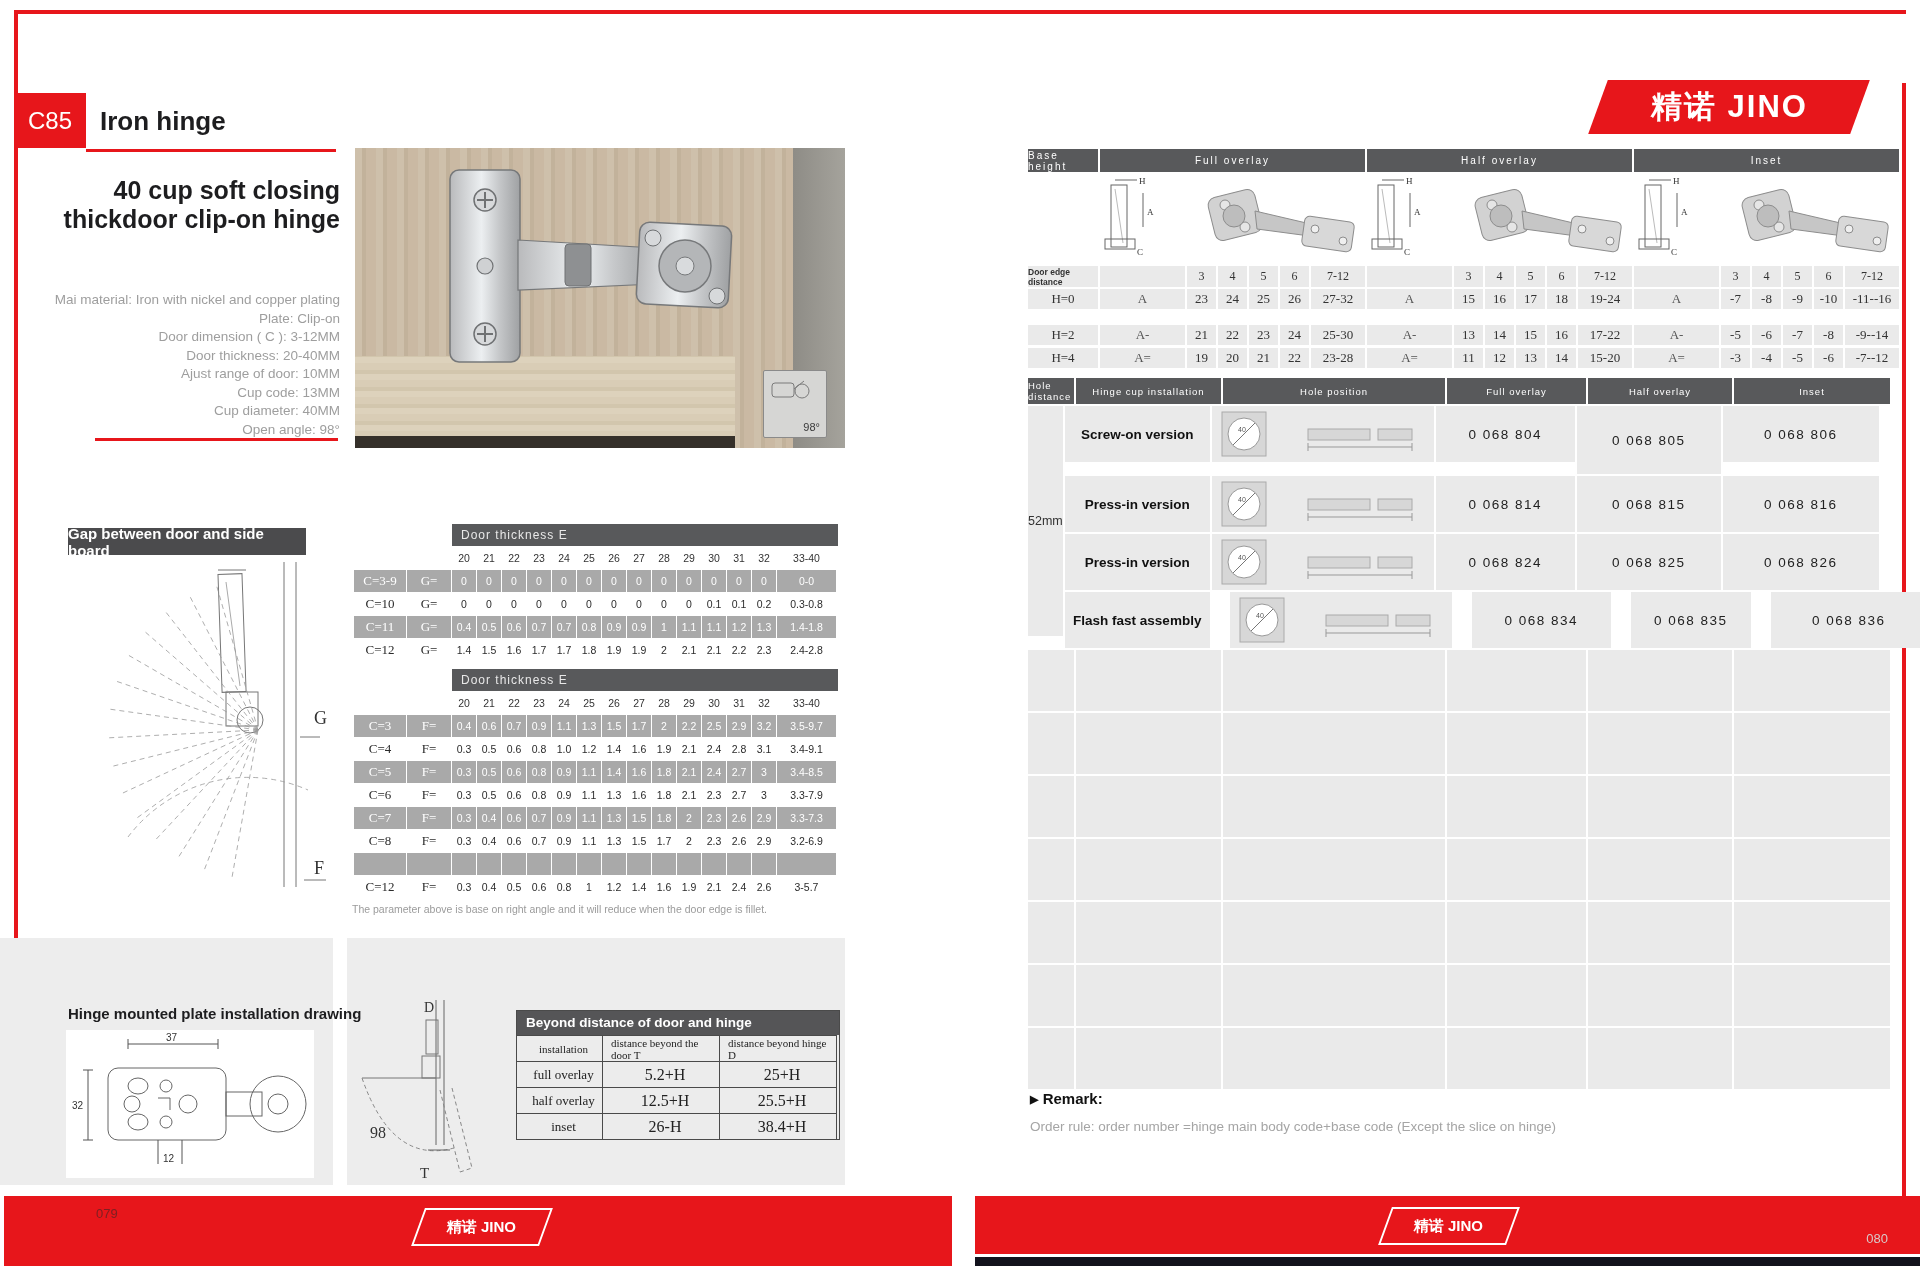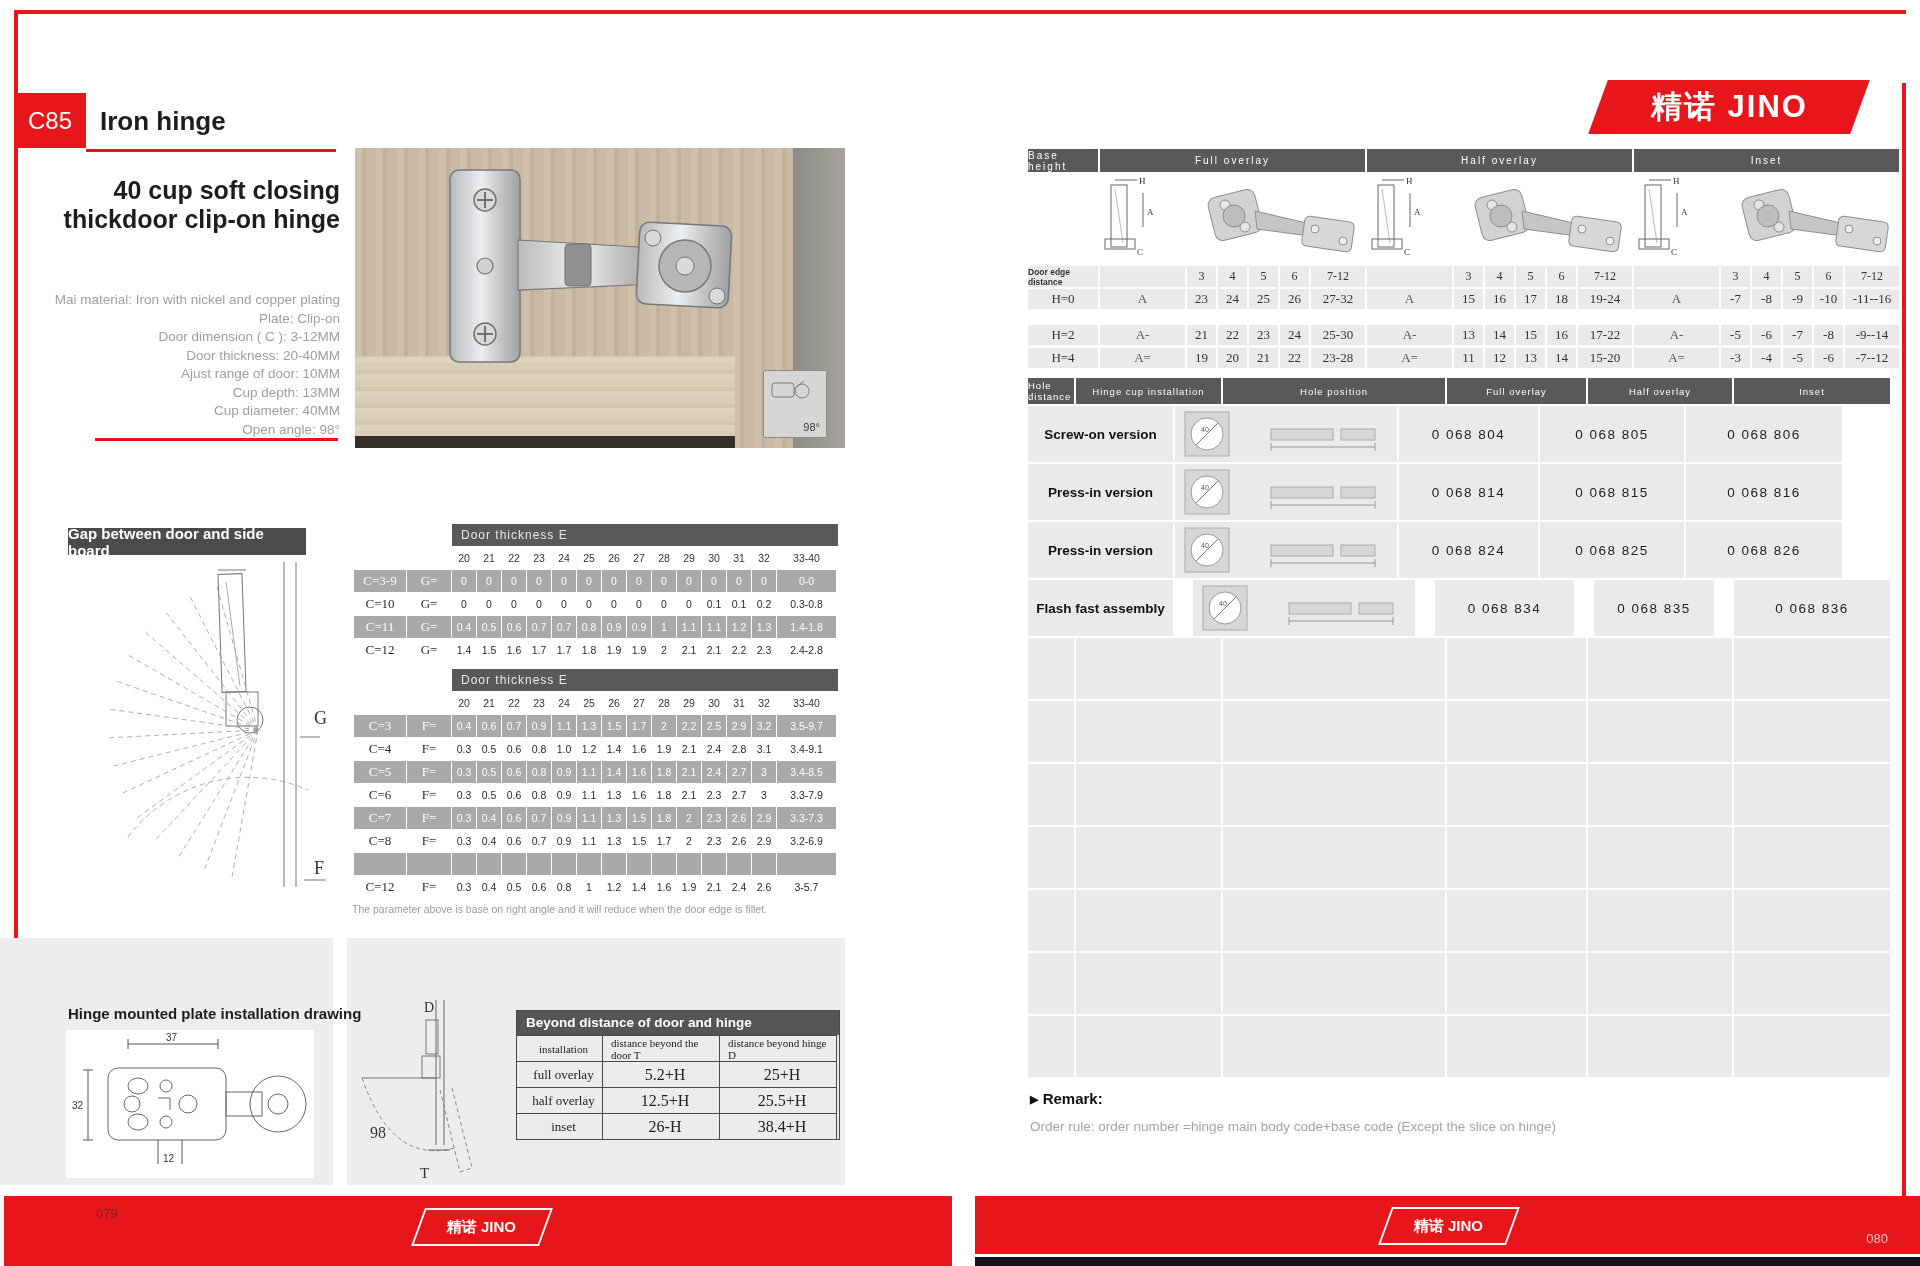--- a/index.html
+++ b/index.html
@@ -58,21 +58,21 @@
     <div>40 cup soft closing</div>
     <div>thickdoor clip-on hinge</div>
   </div>
 
   <div class="abs" id="spec-list" style="left:30px;top:291px;width:310px;text-align:right;font-size:13.5px;line-height:18.5px;color:#9e9e9e;">
       <div class="specline">Mai material: Iron with nickel and copper plating</div>
       <div class="specline">Plate: Clip-on</div>
       <div class="specline">Door dimension ( C ): 3-12MM</div>
       <div class="specline">Door thickness: 20-40MM</div>
       <div class="specline">Ajust range of door: 10MM</div>
-      <div class="specline">Cup depth: 13MM</div>
+      <div class="specline">Cup code: 13MM</div>
       <div class="specline">Cup diameter: 40MM</div>
       <div class="specline">Open angle: 98°</div>
     </div>
   <div class="abs red" style="left:95px;top:438px;width:243px;height:2.5px;"></div>
 
   <div class="abs" style="left:355px;top:148px;width:490px;height:300px;overflow:hidden;
               background:repeating-linear-gradient(90deg,#cec0ab 0 7px,#c2b29b 7px 11px,#cab9a3 11px 21px);">
     <div class="abs" style="left:438px;top:0;width:52px;height:300px;background:linear-gradient(90deg,#8e8c86,#a5a39c);"></div>
     <div class="abs" style="left:0;top:208px;width:380px;height:92px;
                 background:repeating-linear-gradient(0deg,#ddd2bc 0 6px,#d2c6ad 6px 10px,#d9cdb6 10px 17px);"></div>
@@ -687,38 +687,39 @@
   <div class="abs" id="order-table" style="left:1028px;top:378px;width:864px;">
       <div class="trow2">
         <div class="tc darkbar ord-h" style="width: 46px; height: 26px;">Hole distance</div>
         <div class="tc darkbar ord-h" style="width: 145px; height: 26px;">Hinge cup installation</div>
         <div class="tc darkbar ord-h" style="width: 222px; height: 26px;">Hole position</div>
         <div class="tc darkbar ord-h" style="width: 139px; height: 26px;">Full overlay</div>
         <div class="tc darkbar ord-h" style="width: 144px; height: 26px;">Half overlay</div>
         <div class="tc darkbar ord-h" style="width: 156px; height: 26px;">Inset</div>
       </div>
       <div style="display: flex; gap: 2px;">
+        <div class="tc lgray" style="width: 46px; height: 230px; font-size: 12.5px;">52mm</div>
         <div style="display: flex; flex-direction: column; gap: 2px;">
           <div class="trow2" style="margin: 0px;">
             <div class="tc lgray ord-name" style="width: 145px; height: 56px;">Screw-on version</div>
             <div class="tc lgray" style="width: 222px; height: 56px;">
               <svg width="210" height="50">
         <rect x="4" y="3" width="44" height="44" fill="#d7d7d7" stroke="#aaa"></rect>
         <circle cx="26" cy="25" r="16" fill="#fff" stroke="#999"></circle>
         <line x1="15" y1="36" x2="37" y2="14" stroke="#777"></line>
         <text x="20" y="23" font-size="7" fill="#555">40</text>
         <rect x="90" y="20" width="62" height="11" fill="#d7d7d7" stroke="#aaa"></rect>
         <rect x="160" y="20" width="34" height="11" fill="#d7d7d7" stroke="#aaa"></rect>
         <line x1="90" y1="38" x2="194" y2="38" stroke="#999"></line>
         <line x1="90" y1="34" x2="90" y2="42" stroke="#999"></line>
         <line x1="194" y1="34" x2="194" y2="42" stroke="#999"></line>
       </svg>
             </div>
             <div class="tc lgray ord-num" style="width: 139px; height: 56px;">0 068 804</div>
-            <div class="tc lgray ord-num" style="width: 144px; height: 56px;">0 068 805</div>
+            <div class="tc lgray ord-num" style="width: 144px; height: 68px;">0 068 805</div>
             <div class="tc lgray ord-num" style="width: 156px; height: 56px;">0 068 806</div>
           </div>
           <div class="trow2" style="margin: 0px;">
             <div class="tc lgray ord-name" style="width: 145px; height: 56px;">Press-in version</div>
             <div class="tc lgray" style="width: 222px; height: 56px;">
               <svg width="210" height="50">
         <rect x="4" y="3" width="44" height="44" fill="#d7d7d7" stroke="#aaa"></rect>
         <circle cx="26" cy="25" r="16" fill="#fff" stroke="#999"></circle>
         <line x1="15" y1="36" x2="37" y2="14" stroke="#777"></line>
         <text x="20" y="23" font-size="7" fill="#555">40</text>

